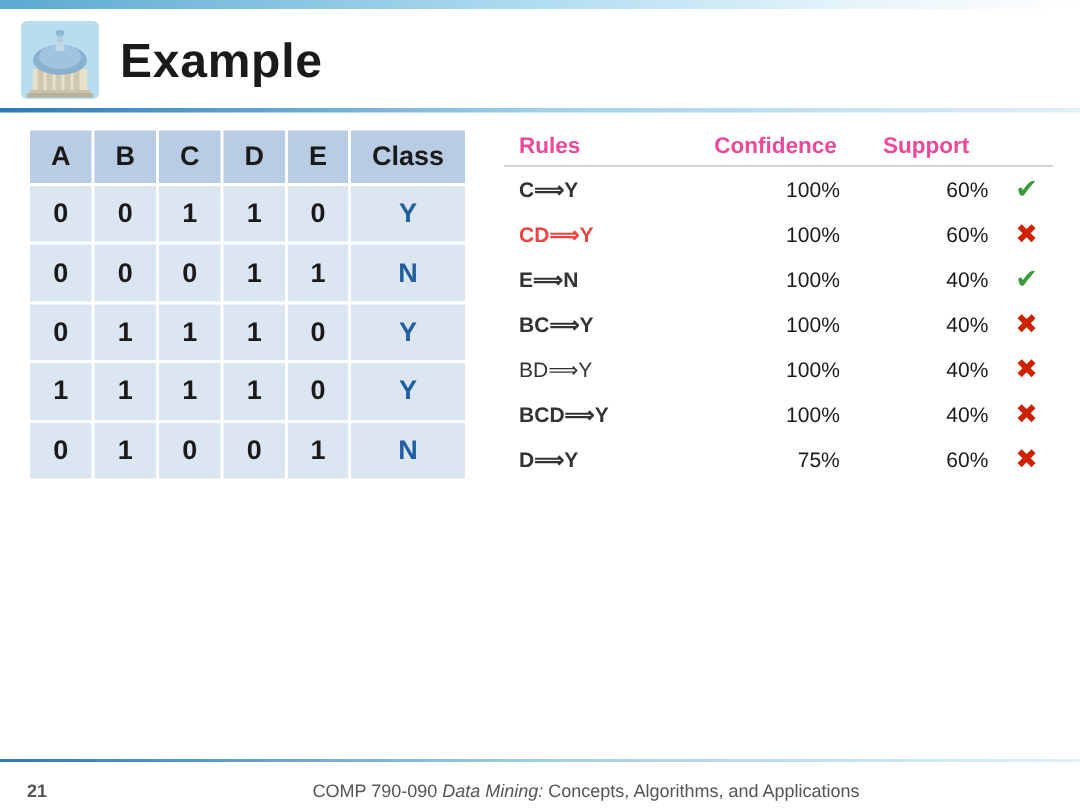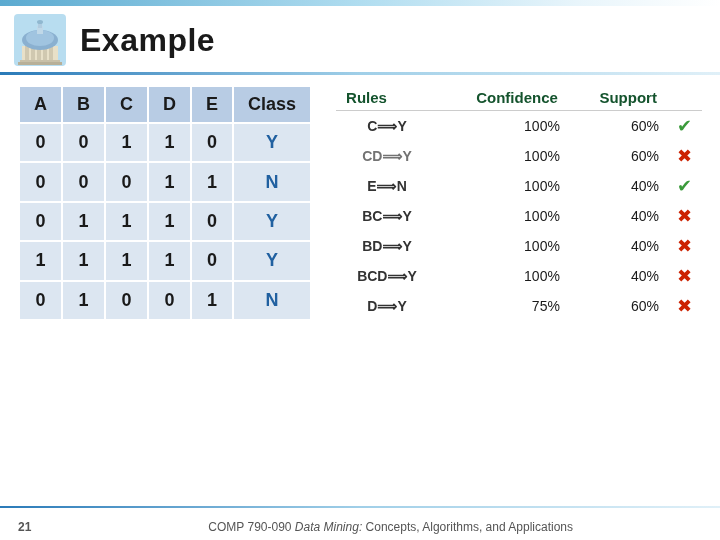--- a/index.html
+++ b/index.html
@@ -78,32 +78,31 @@
       flex: 1;
     }
 
     .rules-table {
       border-collapse: collapse;
       width: 100%;
       font-size: 14px;
     }
 
     .rules-table th {
-      color: #14532d;
+      color: #ec4899;
       font-weight: bold;
       font-size: 15px;
       padding: 4px 10px;
       text-align: left;
       border-bottom: 1px solid #ccc;
     }
 
     .rules-table td {
       padding: 4px 10px;
       color: #1a1a1a;
-      text-align: center;
     }
 
     .rules-table td.rule-name {
       font-weight: bold;
       font-size: 14px;
       white-space: nowrap;
     }
 
     .rules-table td.confidence {
       text-align: right;
@@ -274,51 +273,51 @@
     </tr>
       </tbody>
   </table>
 
   <div class="rules-section">
     <table class="rules-table">
       <thead>
         <tr>
           <th>Rules</th>
           <th style="text-align:right">Confidence</th>
-          <th style="text-align:right">Support</th>
+          <th style="text-align:center">Support</th>
           <th></th>
         </tr>
       </thead>
       <tbody id="rules-table-body">
       <tr>
       <td class="rule-name" style="font-weight:bold;color:#333;">C⟹Y</td>
       <td class="confidence">100%</td>
       <td class="support">60%</td>
       <td class="icon-col"><span class="check-icon">✔</span></td>
     </tr>
           <tr>
-      <td class="rule-name" style="font-weight:bold;color:#737373;">CD⟹Y</td>
+      <td class="rule-name" style="font-weight:bold;color:#ef4444;">CD⟹Y</td>
       <td class="confidence">100%</td>
       <td class="support">60%</td>
       <td class="icon-col"><span class="cross-icon">✖</span></td>
     </tr>
           <tr>
       <td class="rule-name" style="font-weight:bold;color:#333;">E⟹N</td>
       <td class="confidence">100%</td>
       <td class="support">40%</td>
       <td class="icon-col"><span class="check-icon">✔</span></td>
     </tr>
           <tr>
       <td class="rule-name" style="font-weight:bold;color:#333;margin-top:28px;">BC⟹Y</td>
       <td class="confidence">100%</td>
       <td class="support">40%</td>
       <td class="icon-col"><span class="cross-icon">✖</span></td>
     </tr>
           <tr>
-      <td class="rule-name" style="font-weight:bold;color:#333;">BD⟹Y</td>
+      <td class="rule-name" style="font-weight:normal;color:#333;">BD⟹Y</td>
       <td class="confidence">100%</td>
       <td class="support">40%</td>
       <td class="icon-col"><span class="cross-icon">✖</span></td>
     </tr>
           <tr>
       <td class="rule-name" style="font-weight:bold;color:#333;">BCD⟹Y</td>
       <td class="confidence">100%</td>
       <td class="support">40%</td>
       <td class="icon-col"><span class="cross-icon">✖</span></td>
     </tr>

